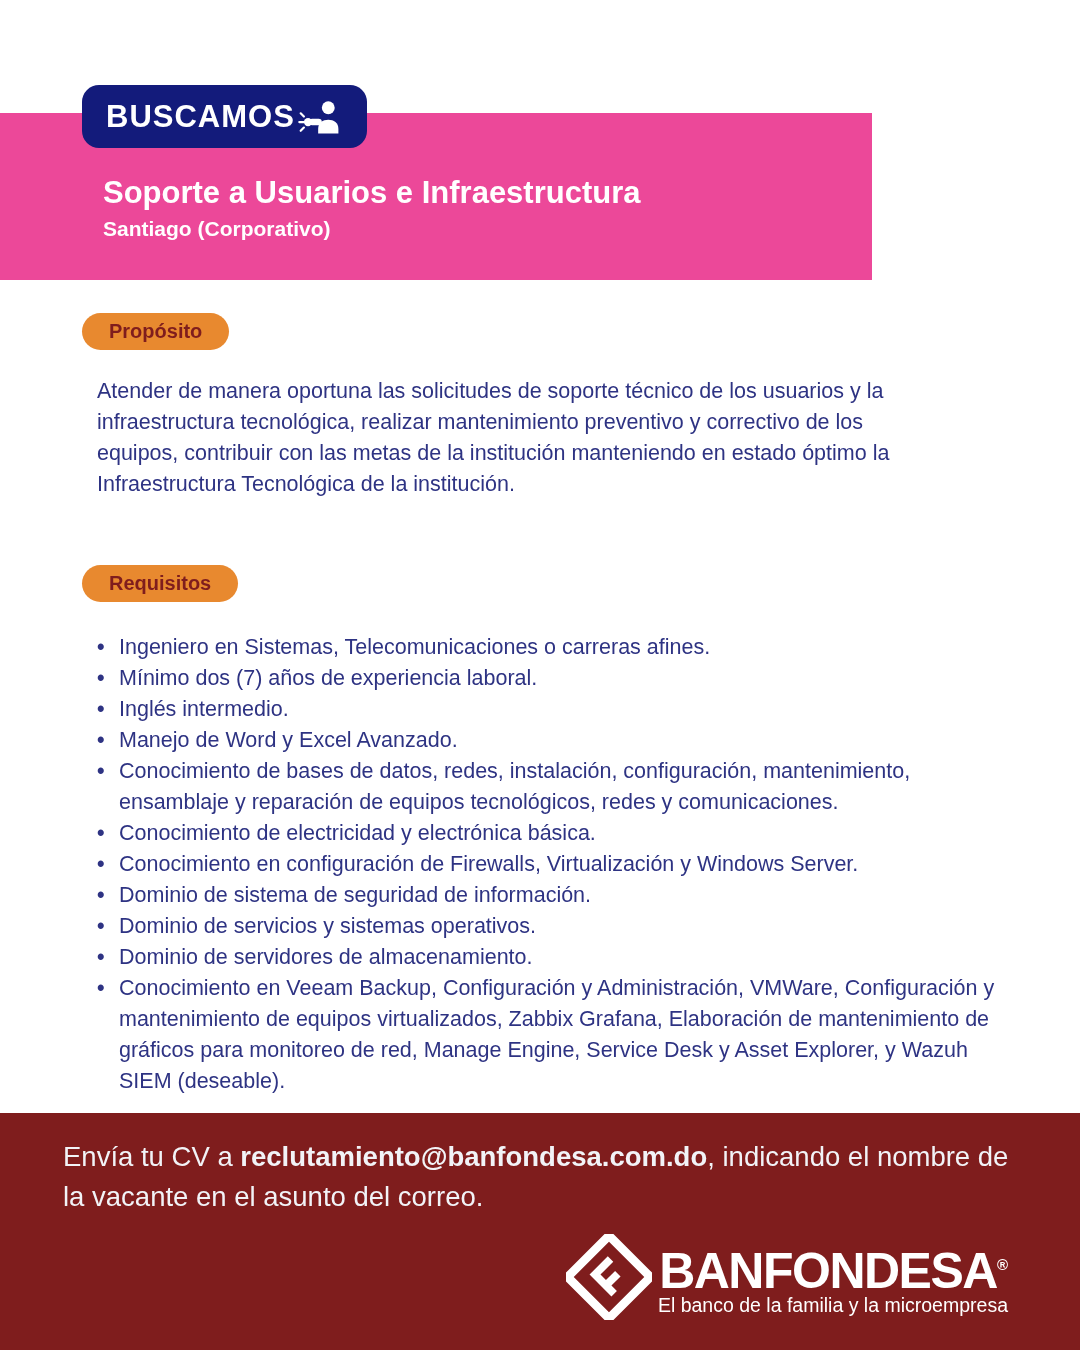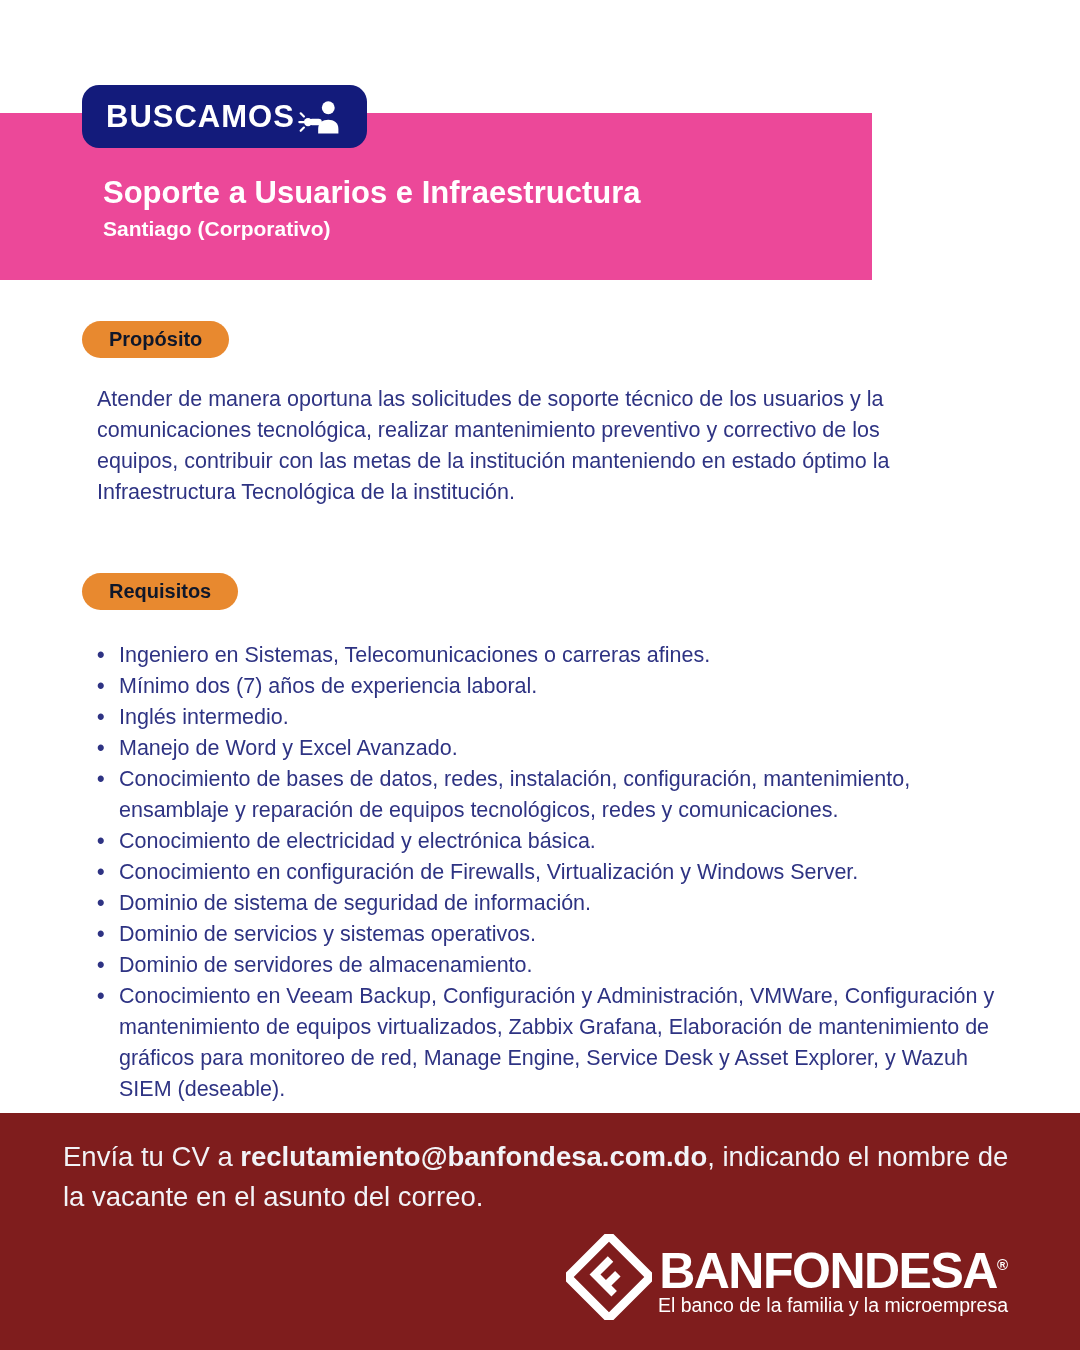--- a/index.html
+++ b/index.html
@@ -12,22 +12,22 @@
   .badge-label{color:#ffffff;font-size:31px;font-weight:bold;letter-spacing:1px;}
   .badge-icon{display:flex;align-items:center;}
 
   
   .banner{position:absolute;left:0;top:113px;width:872px;height:167px;background:#ec4899;
           z-index:1;box-sizing:border-box;padding:62px 10px 0 103px;}
   .banner h1{margin:0;color:#ffffff;font-size:31px;font-weight:bold;line-height:36px;}
   .banner h2{margin:6px 0 0 0;color:#ffffff;font-size:21px;font-weight:bold;}
 
   
-  .pill{display:inline-block;background:#e8892f;color:#0f172a;font-weight:bold;
-        font-size:20px;padding:7px 27px;border-radius:22px;margin-top:8px;}
+  .pill{display:inline-block;background:#e8892f;color:#7f1d1d;font-weight:bold;
+        font-size:20px;padding:7px 27px;border-radius:22px;}
 
   .purpose{position:absolute;left:82px;top:313px;width:930px;}
   .purpose p{margin:26px 0 0 15px;width:852px;color:#2e3383;font-size:21.5px;line-height:31px;}
 
   .requirements{position:absolute;left:82px;top:565px;width:950px;}
   .requirements ul{list-style:none;margin:30px 0 0 15px;padding:0;width:905px;
                    color:#2e3383;font-size:21.5px;line-height:31px;}
   .requirements li{display:flex;}
   .requirements .dot{flex:none;width:22px;font-weight:bold;}
 
@@ -61,21 +61,21 @@
     </span>
   </div>
 
   <div class="banner">
     <h1>Soporte a Usuarios e Infraestructura</h1>
     <h2>Santiago (Corporativo)</h2>
   </div>
 
   <section class="purpose">
     <span class="pill">Propósito</span>
-    <p>Atender de manera oportuna las solicitudes de soporte técnico de los usuarios y la comunicaciones tecnológica, realizar mantenimiento preventivo y correctivo de los equipos, contribuir con las metas de la institución manteniendo en estado óptimo la Infraestructura Tecnológica de la institución.</p>
+    <p>Atender de manera oportuna las solicitudes de soporte técnico de los usuarios y la infraestructura tecnológica, realizar mantenimiento preventivo y correctivo de los equipos, contribuir con las metas de la institución manteniendo en estado óptimo la Infraestructura Tecnológica de la institución.</p>
   </section>
 
   <section class="requirements">
     <span class="pill">Requisitos</span>
     <ul>
         <li>
           <span class="dot">•</span>
           <span>Ingeniero en Sistemas, Telecomunicaciones o carreras afines.</span>
         </li>
         <li>

